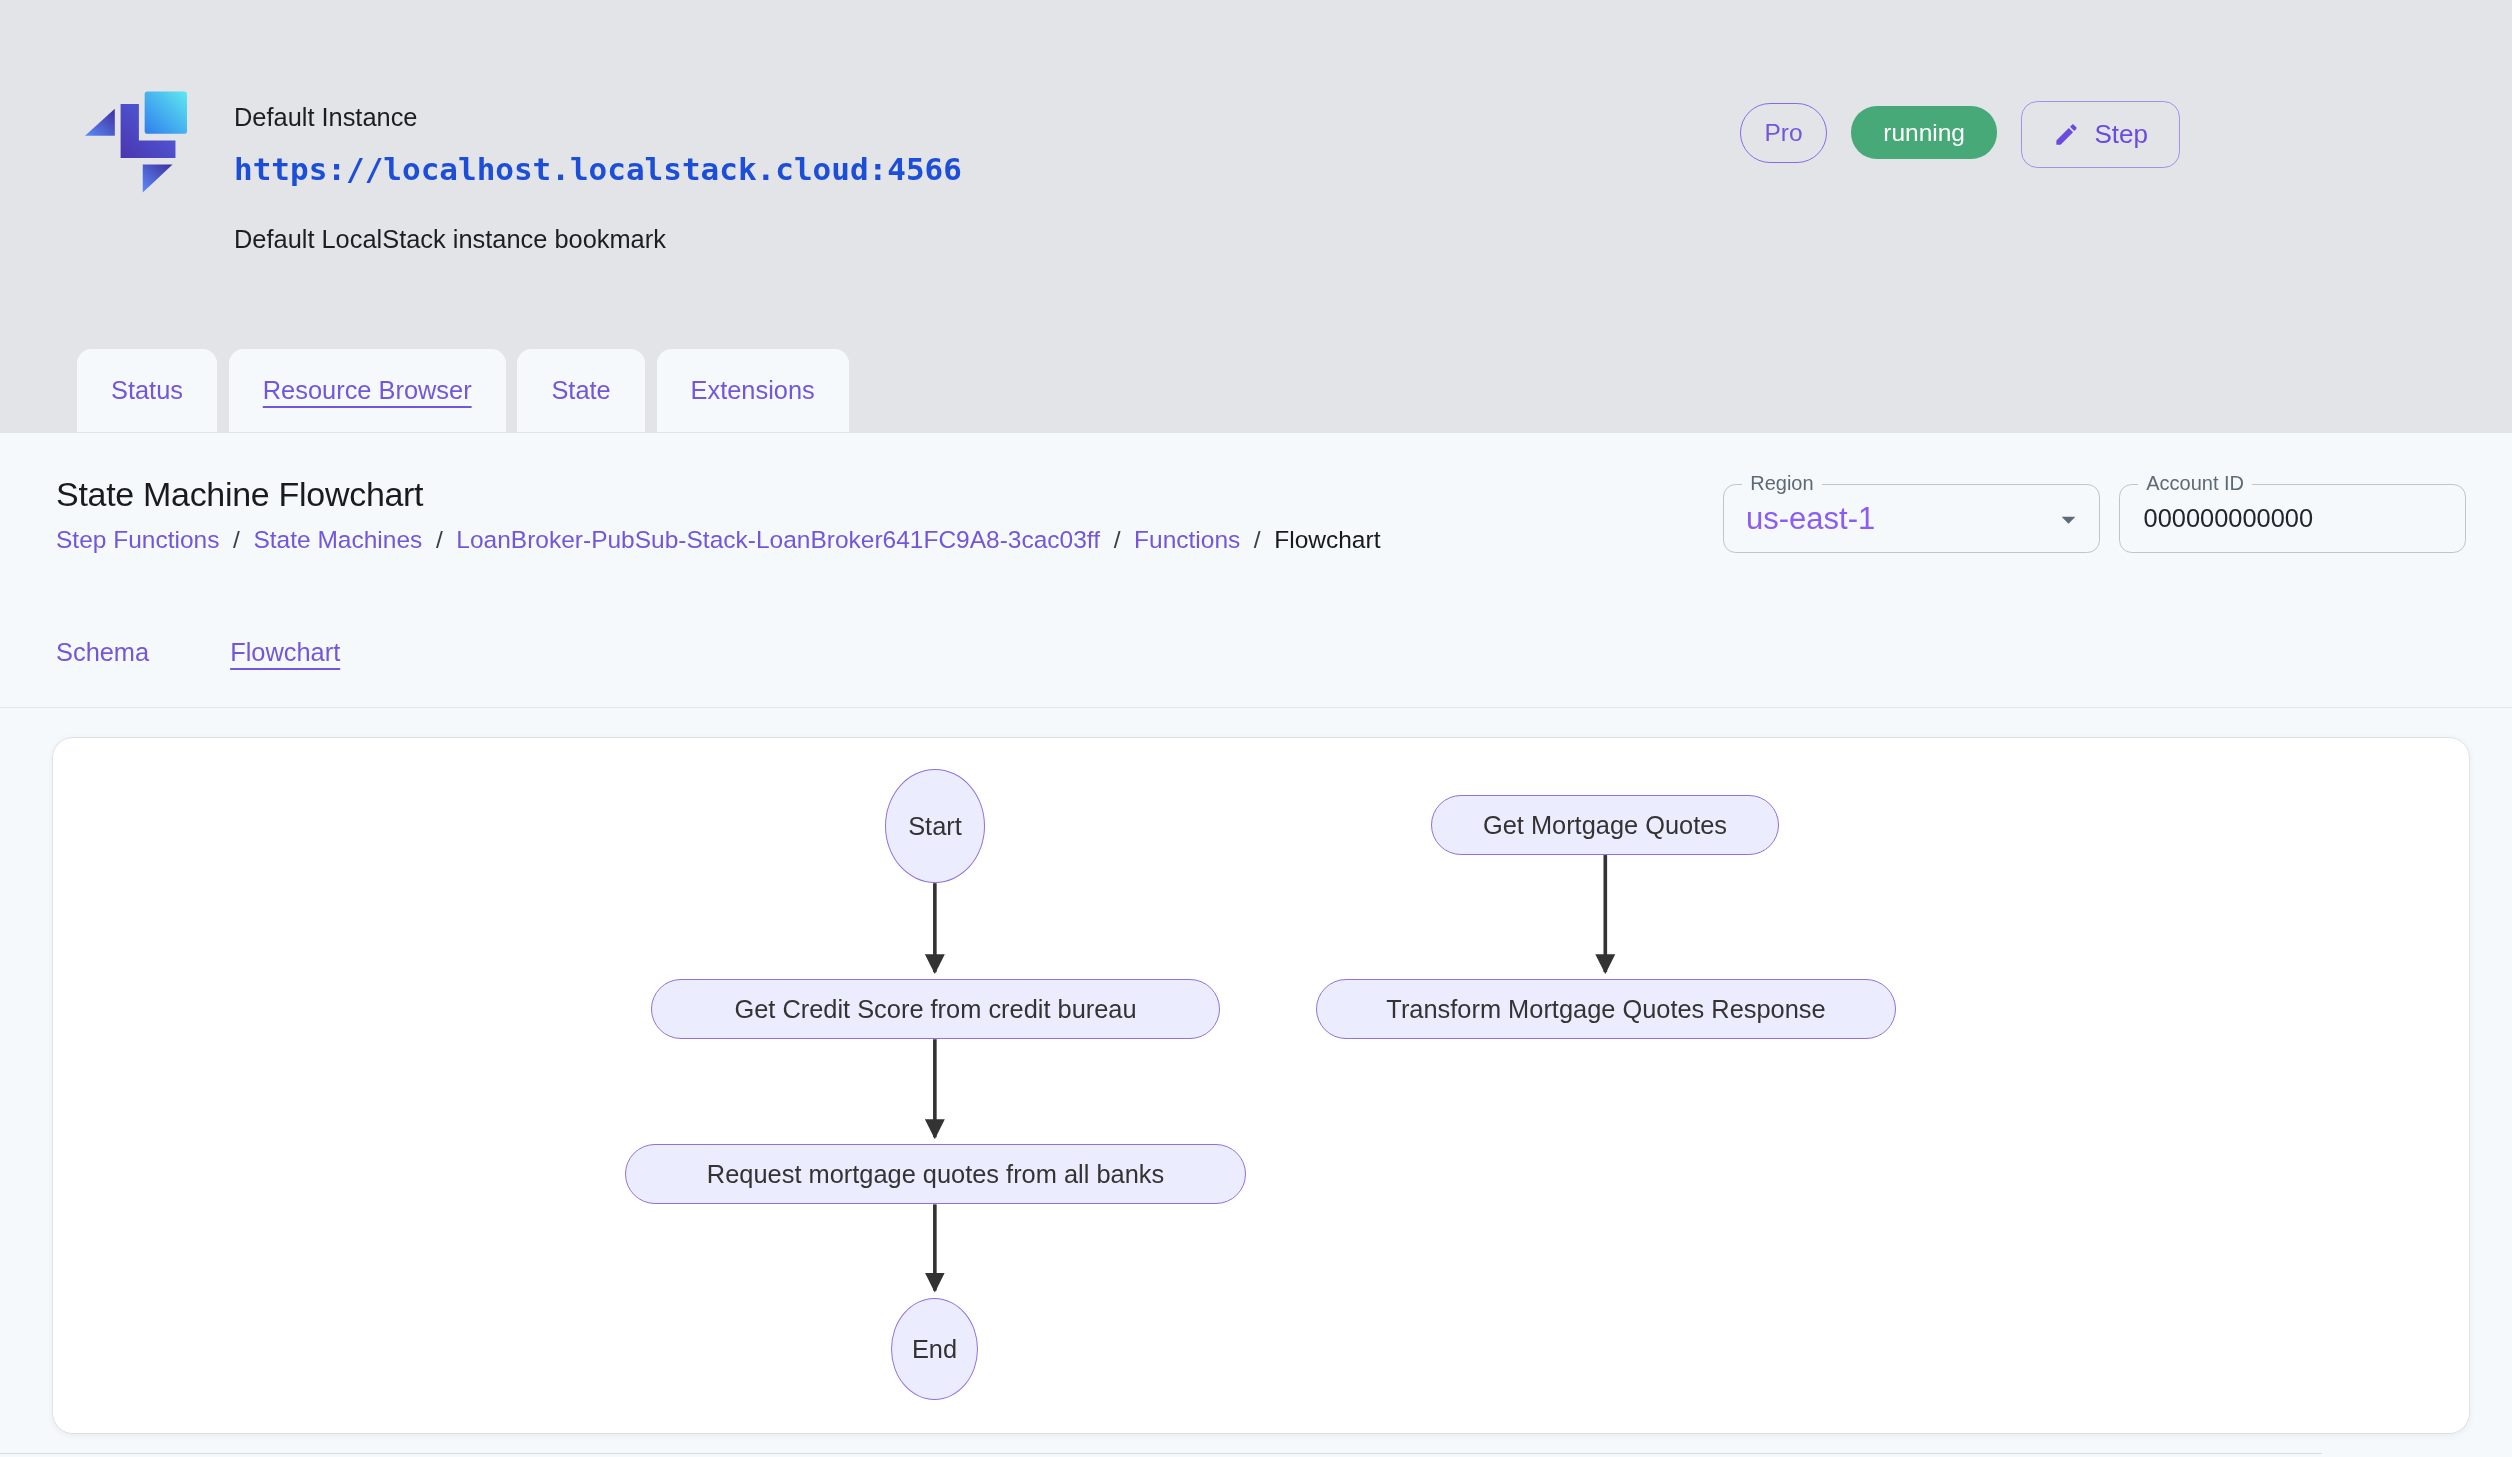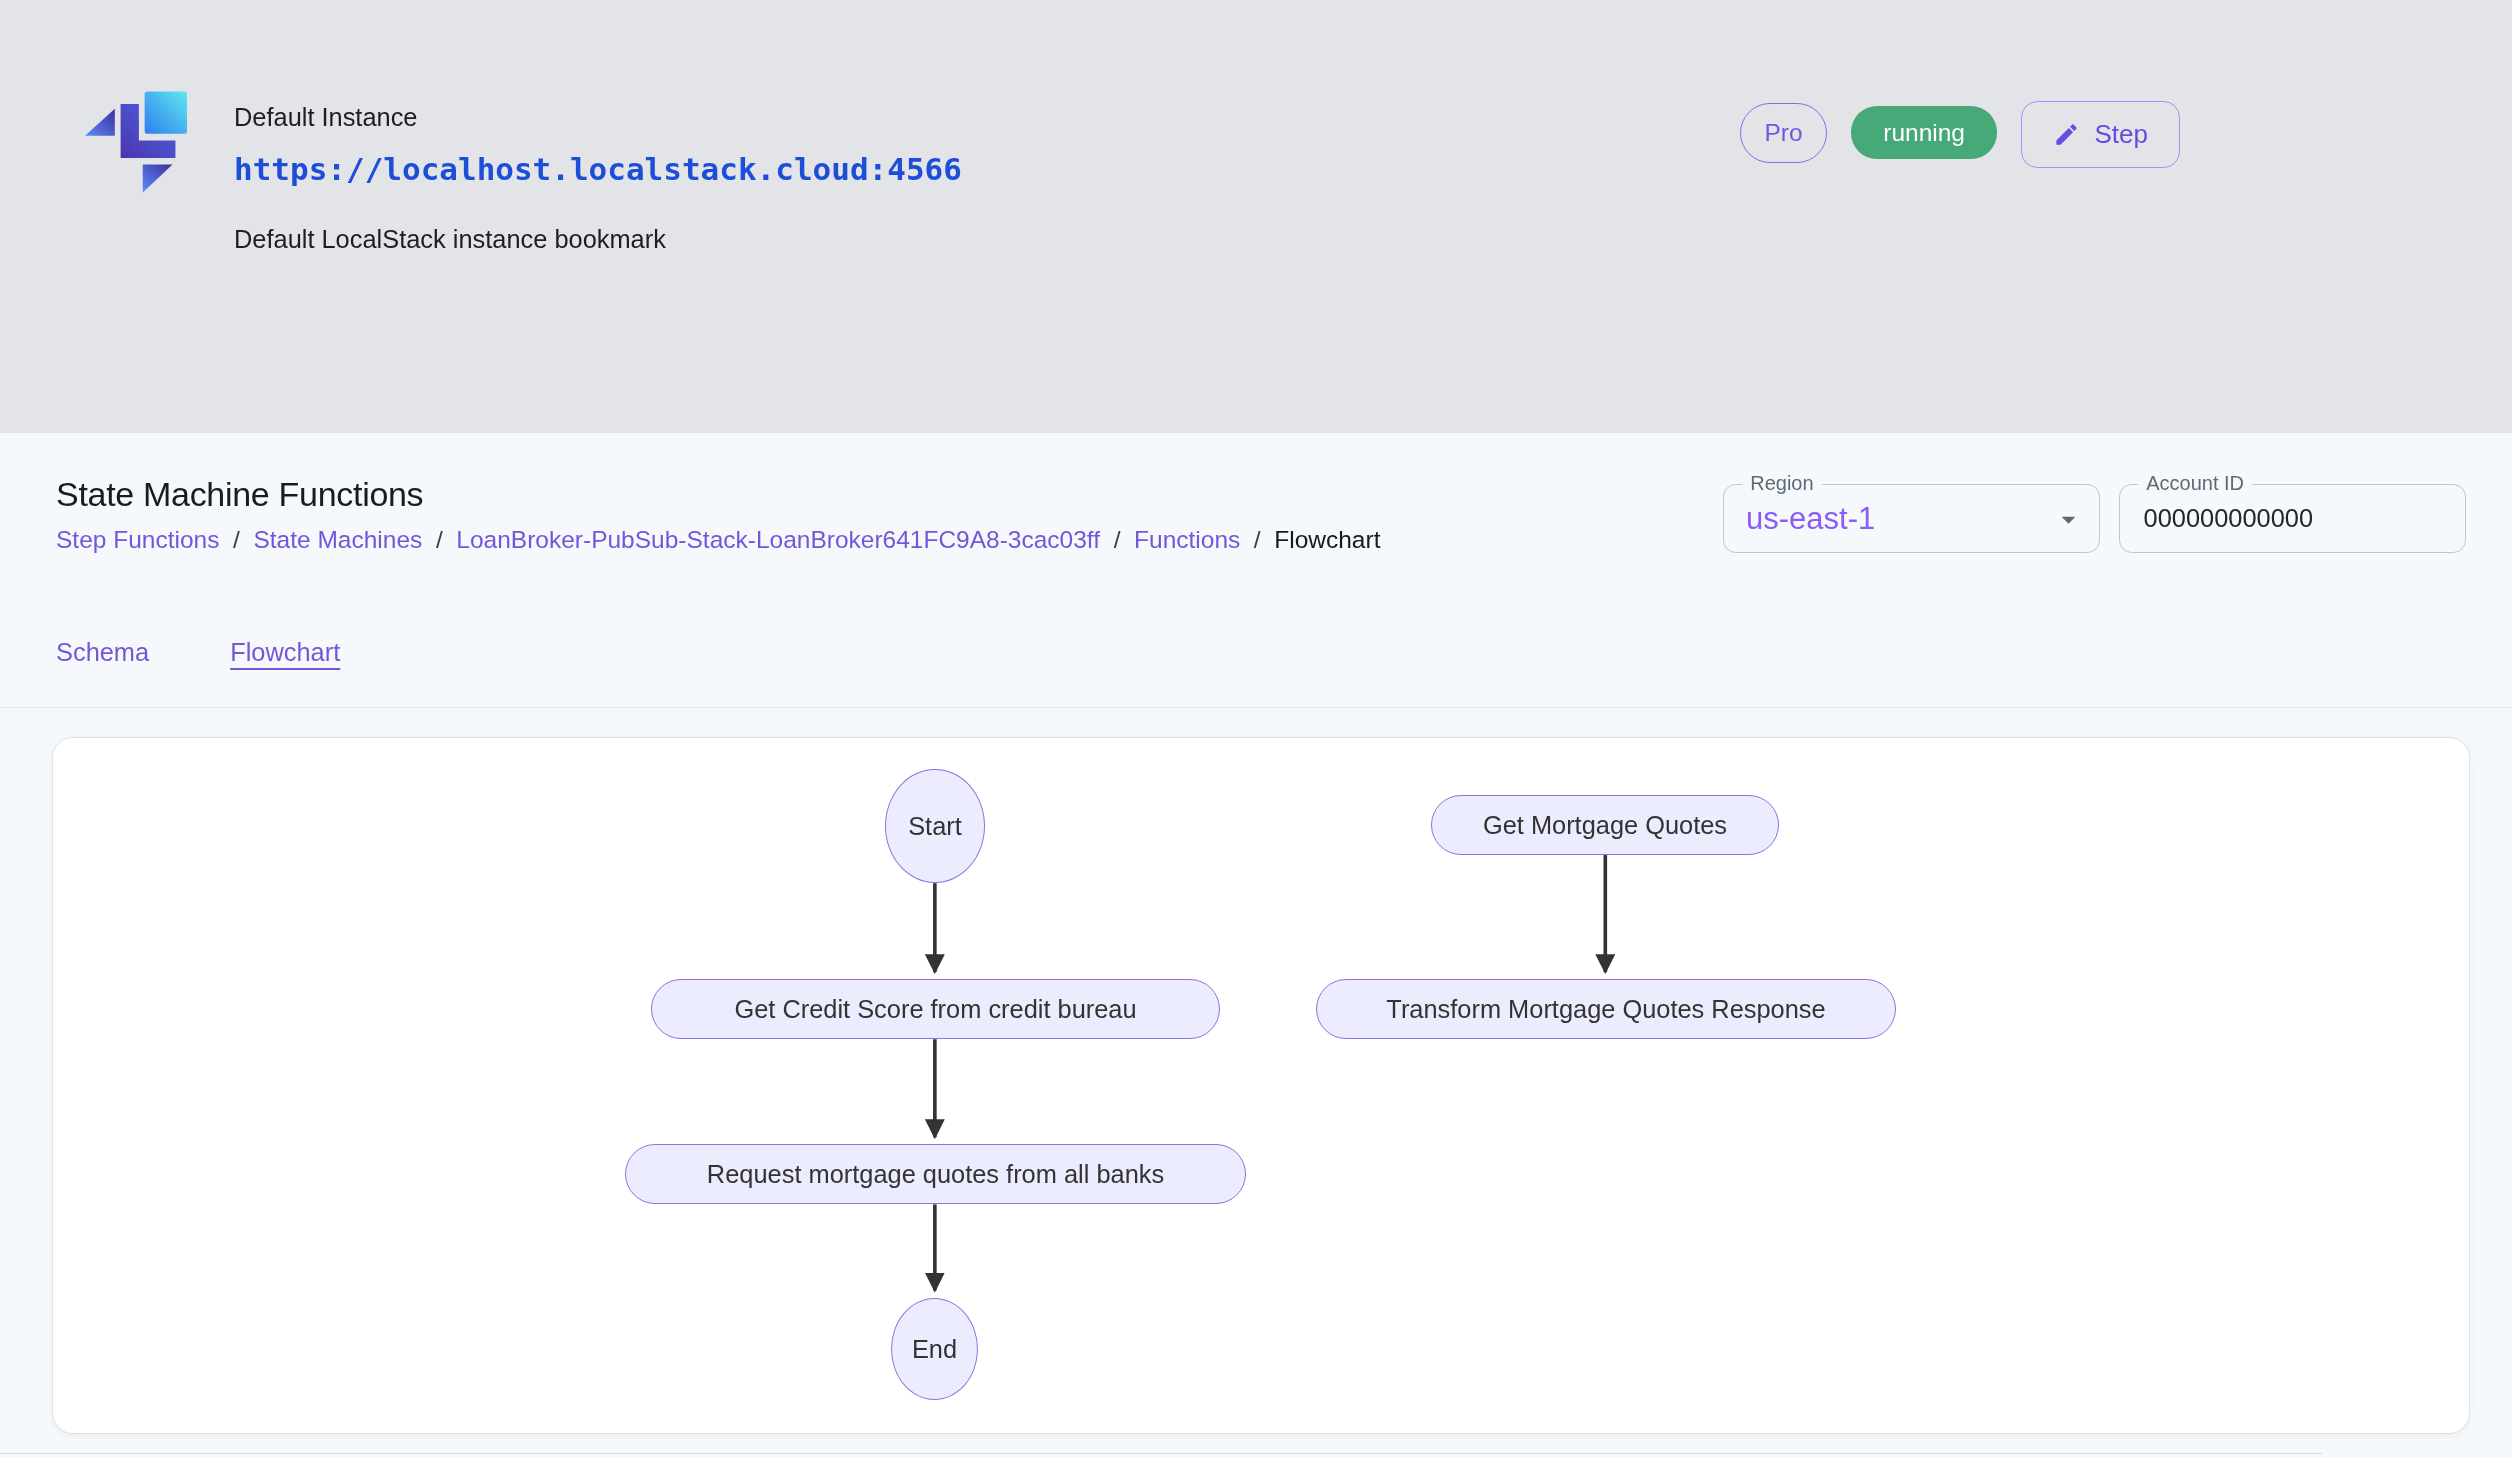--- a/index.html
+++ b/index.html
@@ -113,25 +113,39 @@
     <button class="edit-btn">
       <span style="display:flex;">
         <svg viewBox="0 0 24 24" width="27" height="27" fill="#6b4ae0">
           <path d="M3 17.25V21h3.75L17.81 9.94l-3.75-3.75L3 17.25zM20.71 7.04c.39-.39.39-1.02 0-1.41l-2.34-2.34c-.39-.39-1.02-.39-1.41 0l-1.83 1.83 3.75 3.75 1.83-1.83z"></path>
         </svg>
       </span>
       <span>Step</span>
     </button>
   </div>
 
+  <nav class="tabs">
+    <div class="tab">
+      <span>Status</span>
+    </div>
+    <div class="tab">
+      <span class="u">Resource Browser</span>
+    </div>
+    <div class="tab">
+      <span>State</span>
+    </div>
+    <div class="tab">
+      <span>Extensions</span>
+    </div>
+  </nav>
 
   <main class="content">
 
     <div class="page-head">
-      <h1 class="page-title">State Machine Functions</h1>
+      <h1 class="page-title">State Machine Flowchart</h1>
       <nav class="breadcrumb">
         <span class="crumb-link">Step Functions</span>
         <span class="crumb-sep">/</span>
         <span class="crumb-link">State Machines</span>
         <span class="crumb-sep">/</span>
         <span class="crumb-link">LoanBroker-PubSub-Stack-LoanBroker641FC9A8-3cac03ff</span>
         <span class="crumb-sep">/</span>
         <span class="crumb-link">Functions</span>
         <span class="crumb-sep">/</span>
         <span class="crumb-current">Flowchart</span>

